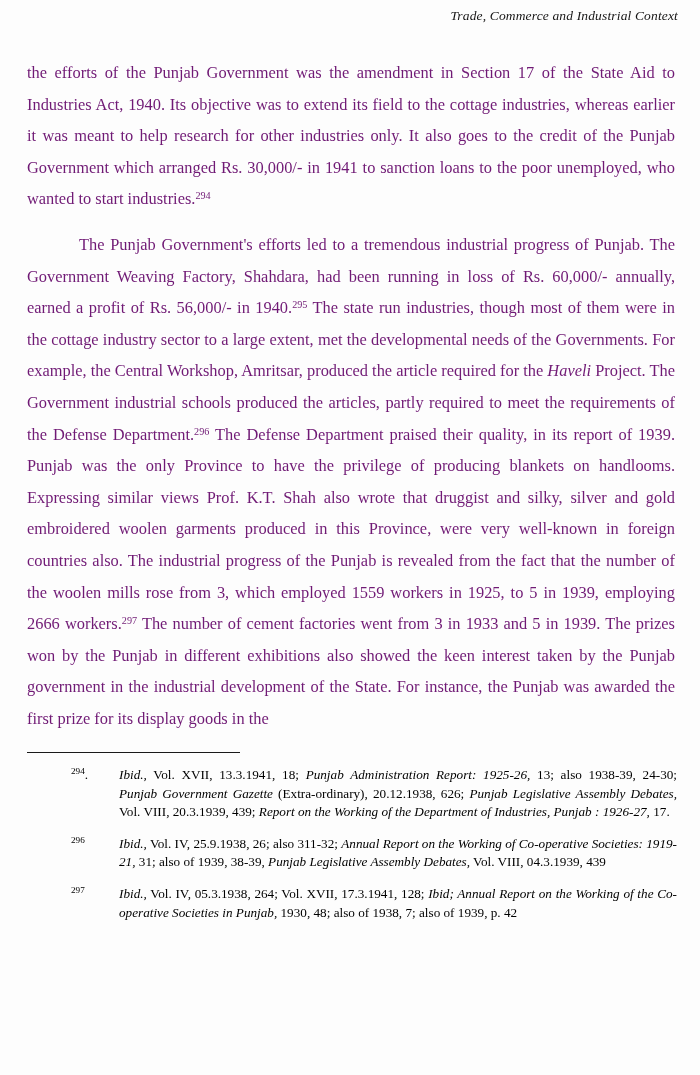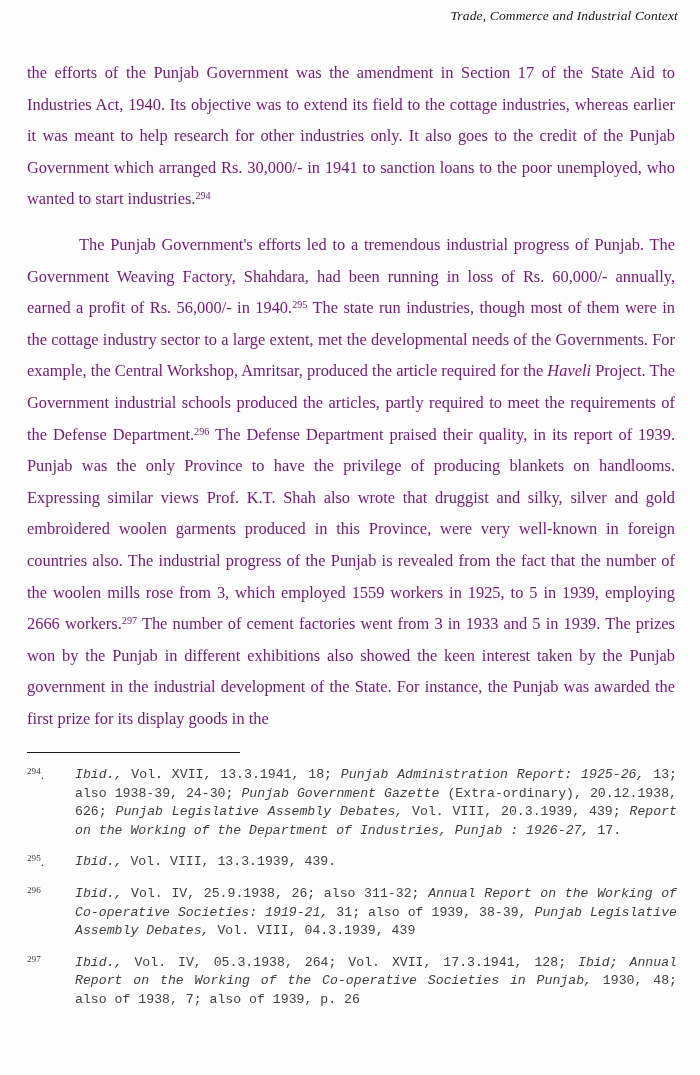--- a/index.html
+++ b/index.html
@@ -74,41 +74,42 @@
     left: 27px;
     width: 650px;
   }
   .fn {
     position: relative;
     padding-left: 48px;
     margin-bottom: 13px;
     font-size: 13.2px;
     line-height: 18.6px;
     text-align: justify;
-    color: #404040;
+    color: #000000;
+    margin-left: 44px;
   }
   .fn:last-child { margin-bottom: 0; }
   .fn-marker {
     position: absolute;
     left: 0;
     top: 0;
     width: 44px;
     font-size: 13.2px;
     line-height: 18.6px;
     white-space: nowrap;
   }
   .fn-marker .num {
     font-size: 9.2px;
     vertical-align: super;
     line-height: 0;
   }
   .fn-marker .dot {
     font-size: 13.2px;
   }
-  .fn-body { display: block; font-family: Liberation Mono, monospace; }
+  .fn-body { display: block; }
 
   
   .page-number {
     position: absolute;
     left: 0;
     right: 0;
     top: 1056px;
     text-align: center;
     font-size: 15px;
     color: #1a1919;
@@ -127,27 +128,23 @@
   </div>
 
   <div class="footnote-rule"></div>
 
   <div class="footnotes">
     <div class="fn">
       <span class="fn-marker"><span class="num">294</span><span class="dot">.</span></span>
       <span class="fn-body"><span class="it">Ibid.,</span><span> Vol. XVII, 13.3.1941, 18; </span><span class="it">Punjab Administration Report: 1925-26,</span><span> 13; also 1938-39, 24-30; </span><span class="it">Punjab Government Gazette</span><span> (Extra-ordinary), 20.12.1938, 626; </span><span class="it">Punjab Legislative Assembly Debates,</span><span> Vol. VIII, 20.3.1939, 439; </span><span class="it">Report on the Working of the Department of Industries, Punjab : 1926-27,</span><span> 17.</span></span>
     </div>
     <div class="fn">
-      <span class="fn-marker"><span class="num">295</span><span class="dot">.</span></span>
-      <span class="fn-body"><span class="it">Ibid.,</span><span> Vol. VIII, 13.3.1939, 439.</span></span>
-    </div>
-    <div class="fn">
       <span class="fn-marker"><span class="num">296</span></span>
       <span class="fn-body"><span class="it">Ibid.,</span><span> Vol. IV, 25.9.1938, 26; also 311-32; </span><span class="it">Annual Report on the Working of Co-operative Societies: 1919-21,</span><span> 31; also of 1939, 38-39, </span><span class="it">Punjab Legislative Assembly Debates,</span><span> Vol. VIII, 04.3.1939, 439</span></span>
     </div>
     <div class="fn">
       <span class="fn-marker"><span class="num">297</span></span>
-      <span class="fn-body"><span class="it">Ibid.,</span><span> Vol. IV, 05.3.1938, 264; Vol. XVII, 17.3.1941, 128; </span><span class="it">Ibid; Annual Report on the Working of the Co-operative Societies in Punjab,</span><span> 1930, 48; also of 1938, 7; also of 1939, p. 26</span></span>
+      <span class="fn-body"><span class="it">Ibid.,</span><span> Vol. IV, 05.3.1938, 264; Vol. XVII, 17.3.1941, 128; </span><span class="it">Ibid; Annual Report on the Working of the Co-operative Societies in Punjab,</span><span> 1930, 48; also of 1938, 7; also of 1939, p. 42</span></span>
     </div>
   </div>
 
 
 </div>
 
 </body></html>

